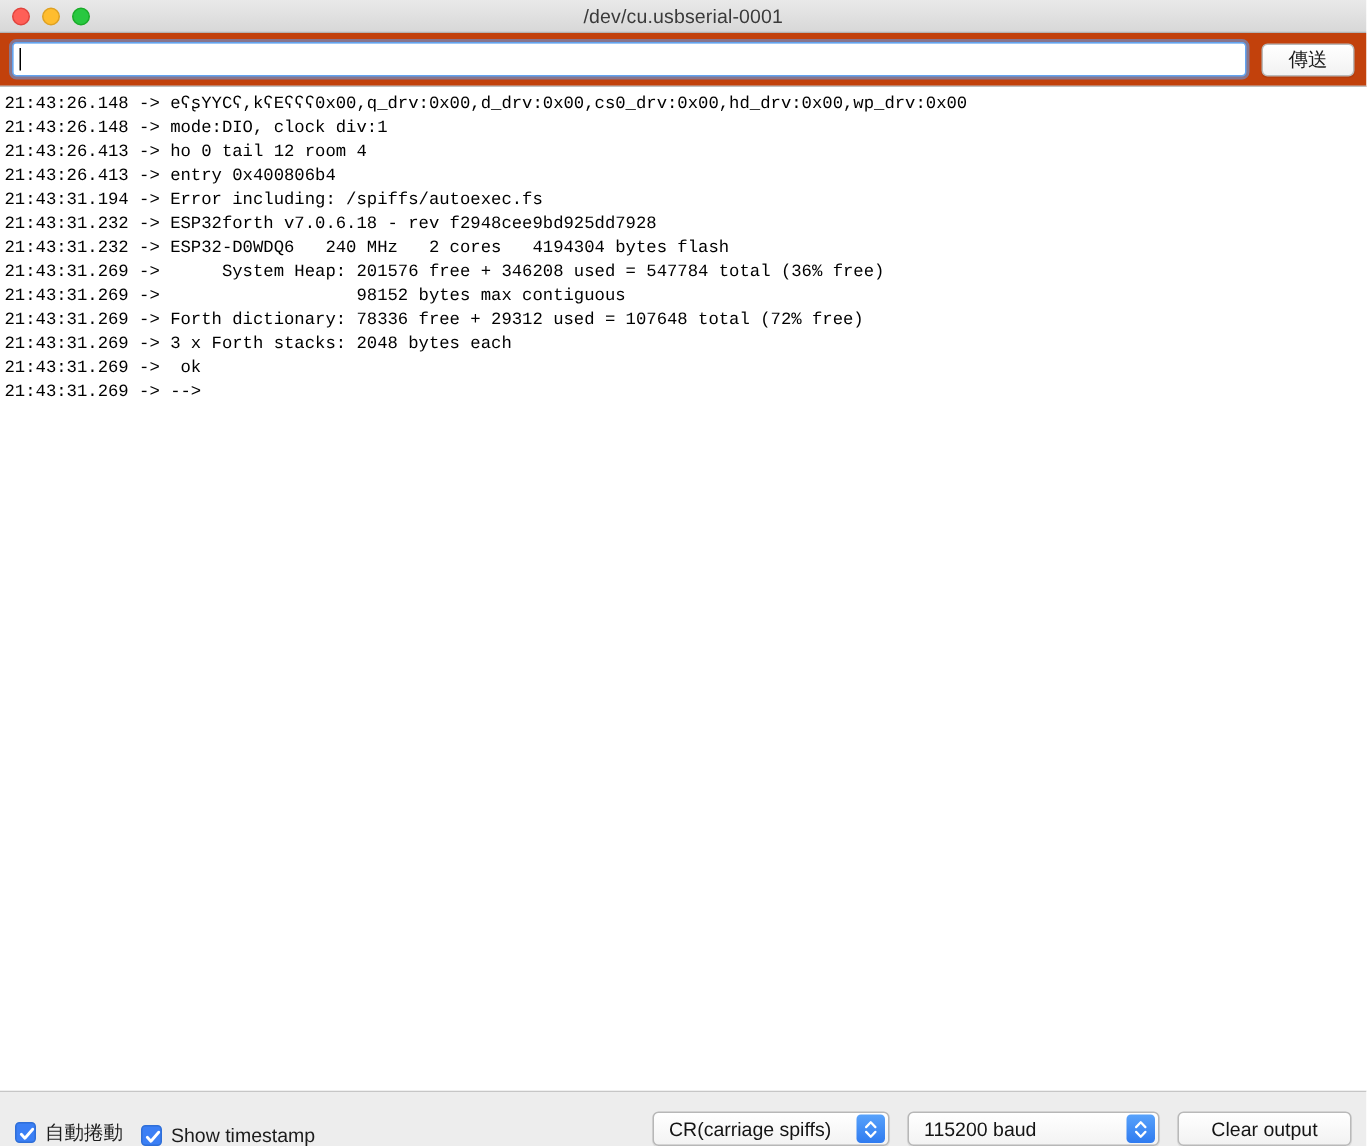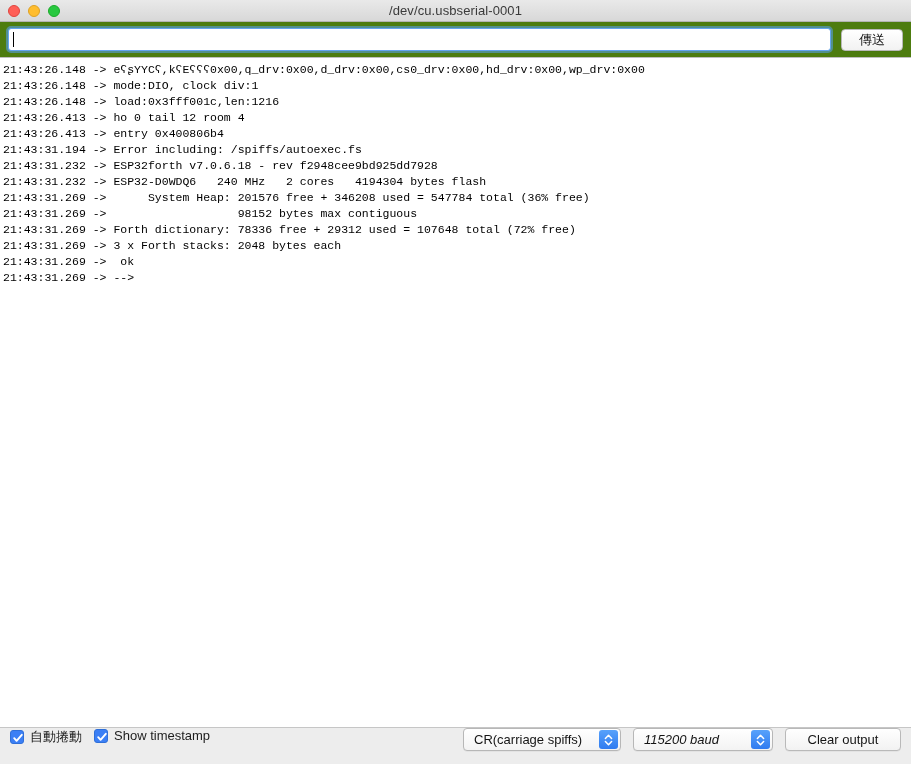--- a/index.html
+++ b/index.html
@@ -57,21 +57,21 @@
     color: #3a3a3a;
     font-family: "Liberation Sans", sans-serif;
     line-height: 22px;
     letter-spacing: 0.1px;
   }
 
   
   .sendbar {
     flex: 0 0 36px;
     height: 36px;
-    background: #4d7c0f;
+    background: #c2410c;
     border-bottom: 1px solid #bfbfbf;
     display: flex;
     align-items: center;
     padding: 0 8px;
     gap: 10px;
   }
   .send-input-wrap {
     flex: 1 1 auto;
     height: 23px;
     position: relative;
@@ -132,21 +132,21 @@
     letter-spacing: 0px;
   }
 
   
   .toolbar {
     flex: 0 0 37px;
     height: 37px;
     background: #ededed;
     border-top: 1px solid #c6c6c6;
     display: flex;
-    align-items: flex-start;
+    align-items: flex-end;
     padding: 0 10px;
     gap: 12px;
   }
   .toolbar .spacer { flex: 1 1 auto; }
 
   .checkbox-item {
     display: flex;
     align-items: center;
     gap: 6px;
     cursor: pointer;
@@ -231,21 +231,20 @@
     <div class="send-input-wrap">
       <span class="caret"></span>
       <input class="send-input" type="text" value="" placeholder="" style="">
     </div>
     <button class="send-button">傳送</button>
   </div>
 
   <div class="output">
     <div class="log-line">21:43:26.148 -&gt; eʕʂYYCʕ,kʕEʕʕʕ0x00,q_drv:0x00,d_drv:0x00,cs0_drv:0x00,hd_drv:0x00,wp_drv:0x00</div>
     <div class="log-line">21:43:26.148 -&gt; mode:DIO, clock div:1</div>
-    <div class="log-line">21:43:26.148 -&gt; load:0x3fff001c,len:1216</div>
     <div class="log-line">21:43:26.413 -&gt; ho 0 tail 12 room 4</div>
     <div class="log-line">21:43:26.413 -&gt; entry 0x400806b4</div>
     <div class="log-line">21:43:31.194 -&gt; Error including: /spiffs/autoexec.fs</div>
     <div class="log-line">21:43:31.232 -&gt; ESP32forth v7.0.6.18 - rev f2948cee9bd925dd7928</div>
     <div class="log-line">21:43:31.232 -&gt; ESP32-D0WDQ6   240 MHz   2 cores   4194304 bytes flash</div>
     <div class="log-line">21:43:31.269 -&gt;      System Heap: 201576 free + 346208 used = 547784 total (36% free)</div>
     <div class="log-line">21:43:31.269 -&gt;                   98152 bytes max contiguous</div>
     <div class="log-line">21:43:31.269 -&gt; Forth dictionary: 78336 free + 29312 used = 107648 total (72% free)</div>
     <div class="log-line">21:43:31.269 -&gt; 3 x Forth stacks: 2048 bytes each</div>
     <div class="log-line">21:43:31.269 -&gt;  ok</div>
@@ -277,21 +276,21 @@
     <div class="popup" style="width:158px;">
       <span>CR(carriage spiffs)</span>
       <span class="stepper">
         <svg width="9" height="14" viewBox="0 0 9 14">
           <path d="M1.4 5.4 L4.5 2.2 L7.6 5.4" stroke="#ffffff" stroke-width="1.5" fill="none" stroke-linecap="round" stroke-linejoin="round"></path>
           <path d="M1.4 8.6 L4.5 11.8 L7.6 8.6" stroke="#ffffff" stroke-width="1.5" fill="none" stroke-linecap="round" stroke-linejoin="round"></path>
         </svg>
       </span>
     </div>
 
-    <div class="popup" style="width:140px;font-style:italic;">
+    <div class="popup" style="width:168px;">
       <span>115200 baud</span>
       <span class="stepper">
         <svg width="9" height="14" viewBox="0 0 9 14">
           <path d="M1.4 5.4 L4.5 2.2 L7.6 5.4" stroke="#ffffff" stroke-width="1.5" fill="none" stroke-linecap="round" stroke-linejoin="round"></path>
           <path d="M1.4 8.6 L4.5 11.8 L7.6 8.6" stroke="#ffffff" stroke-width="1.5" fill="none" stroke-linecap="round" stroke-linejoin="round"></path>
         </svg>
       </span>
     </div>
 
     <button class="clear-button">Clear output</button>

